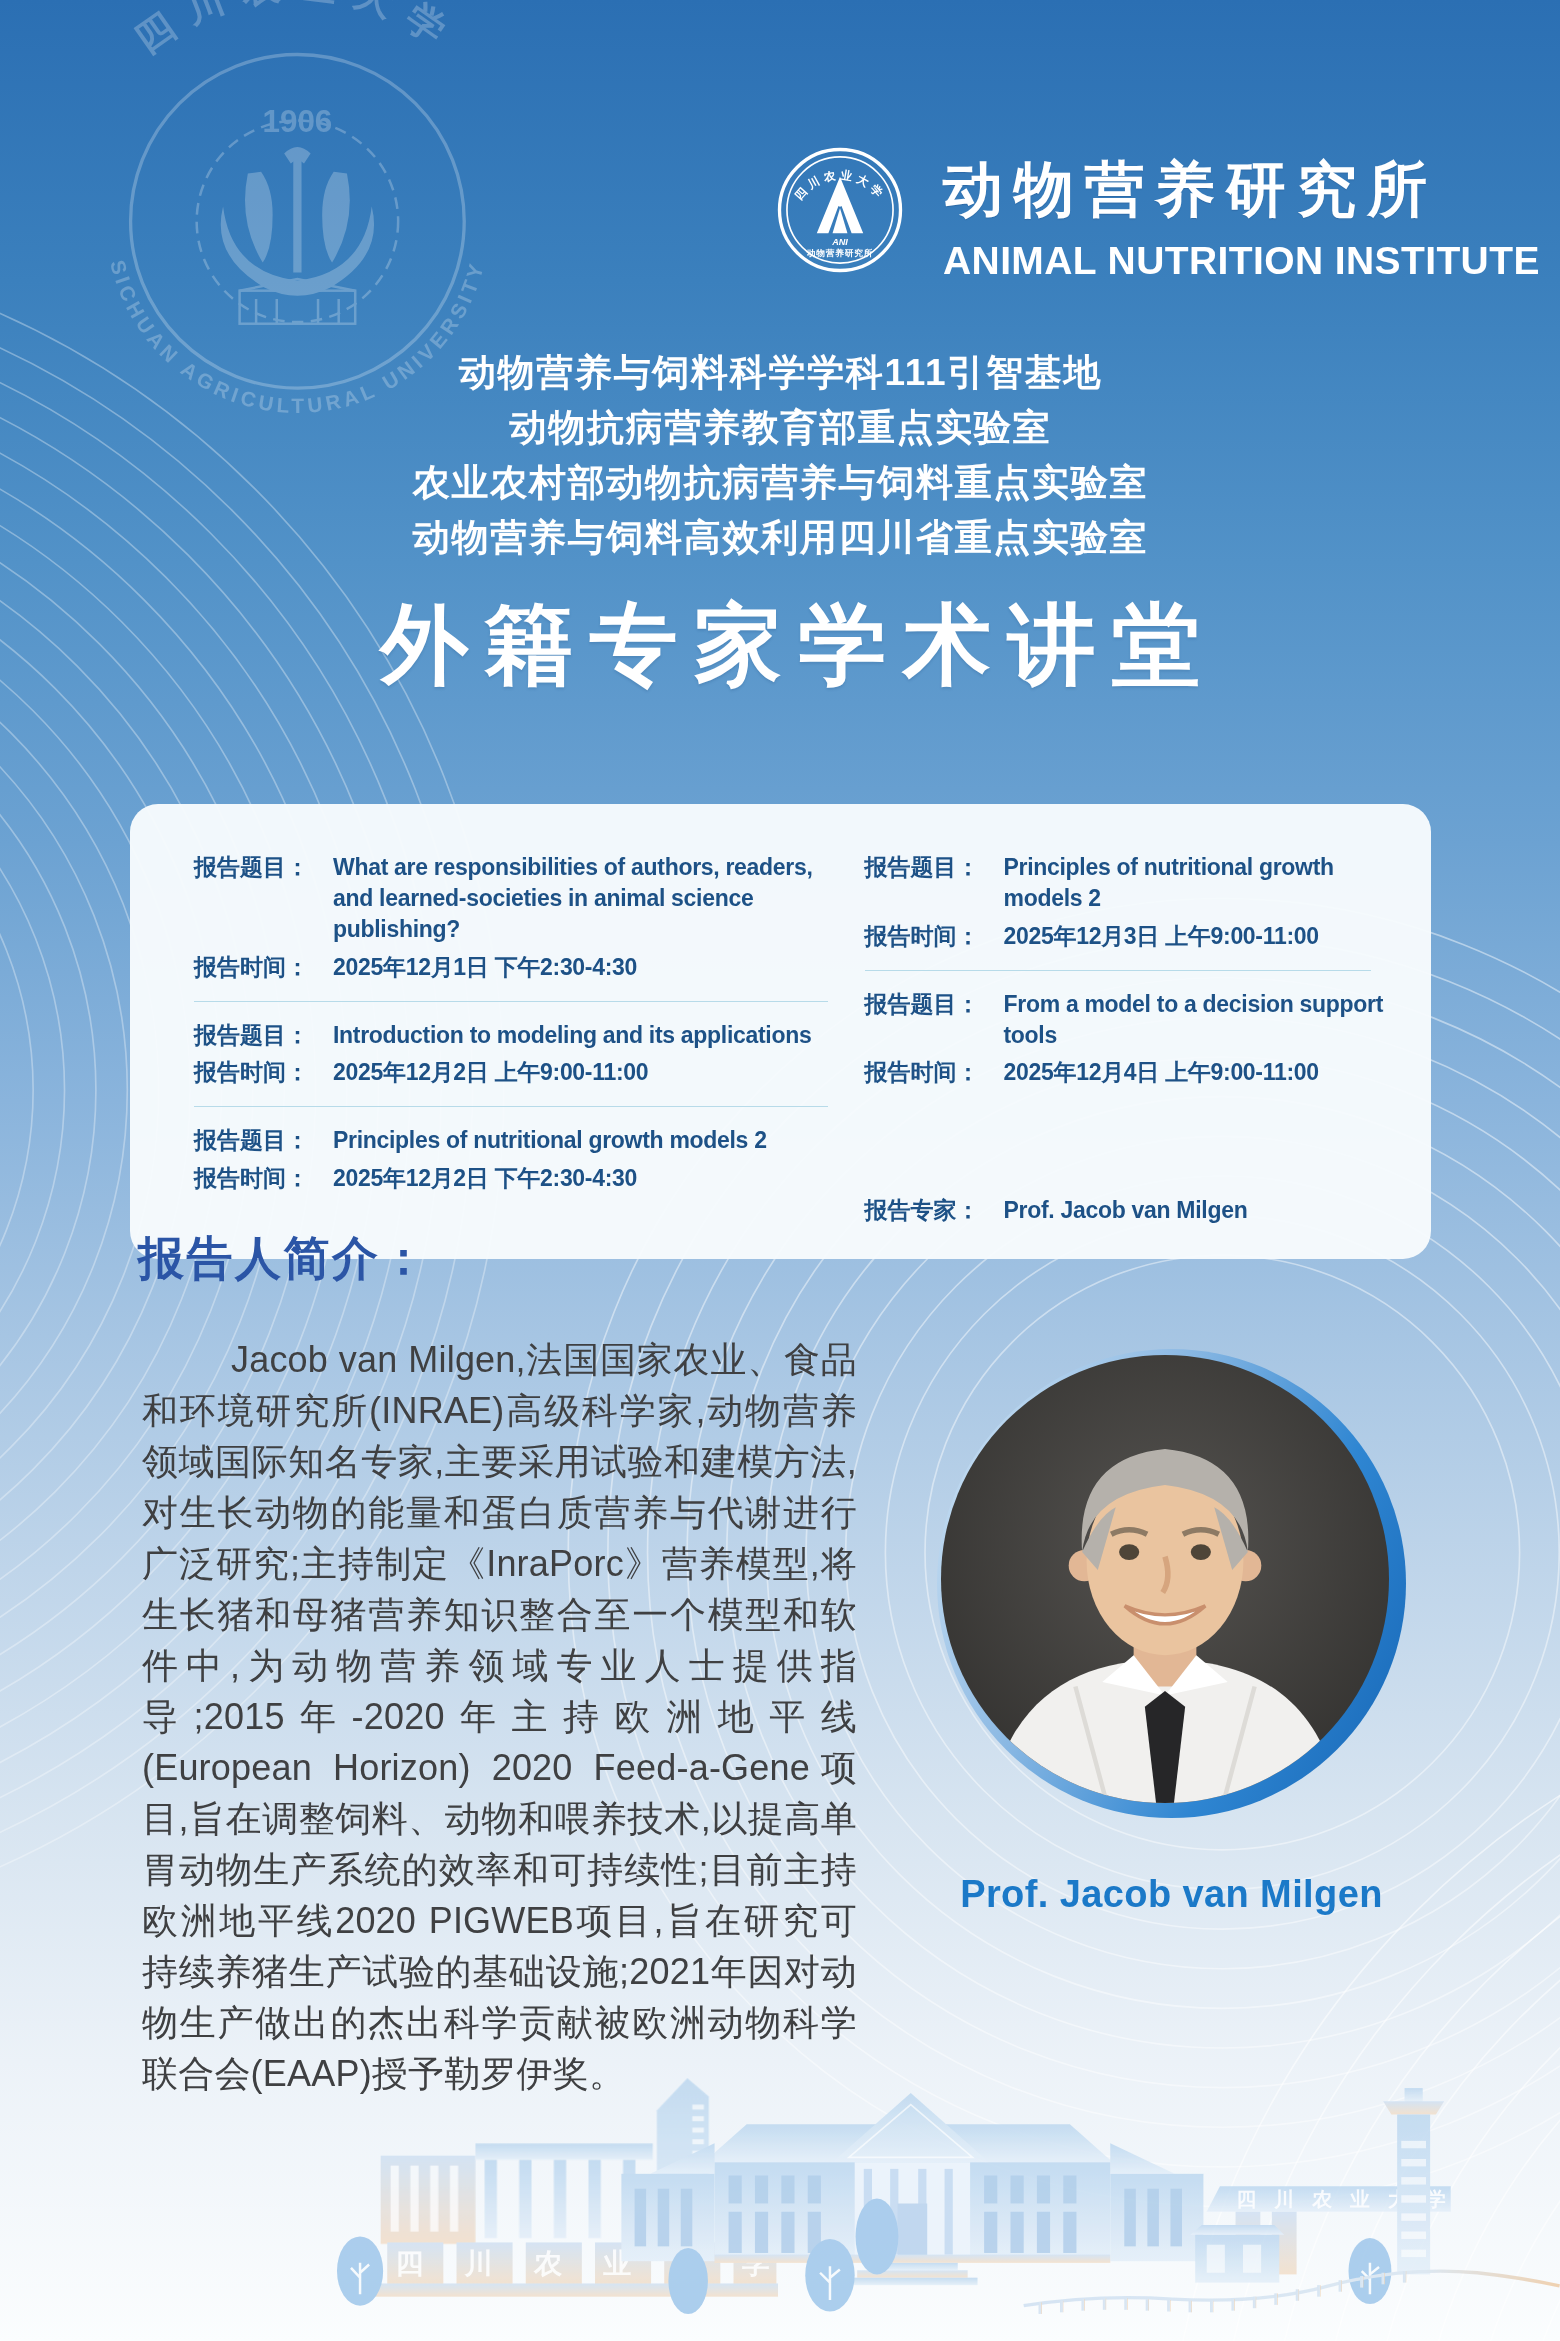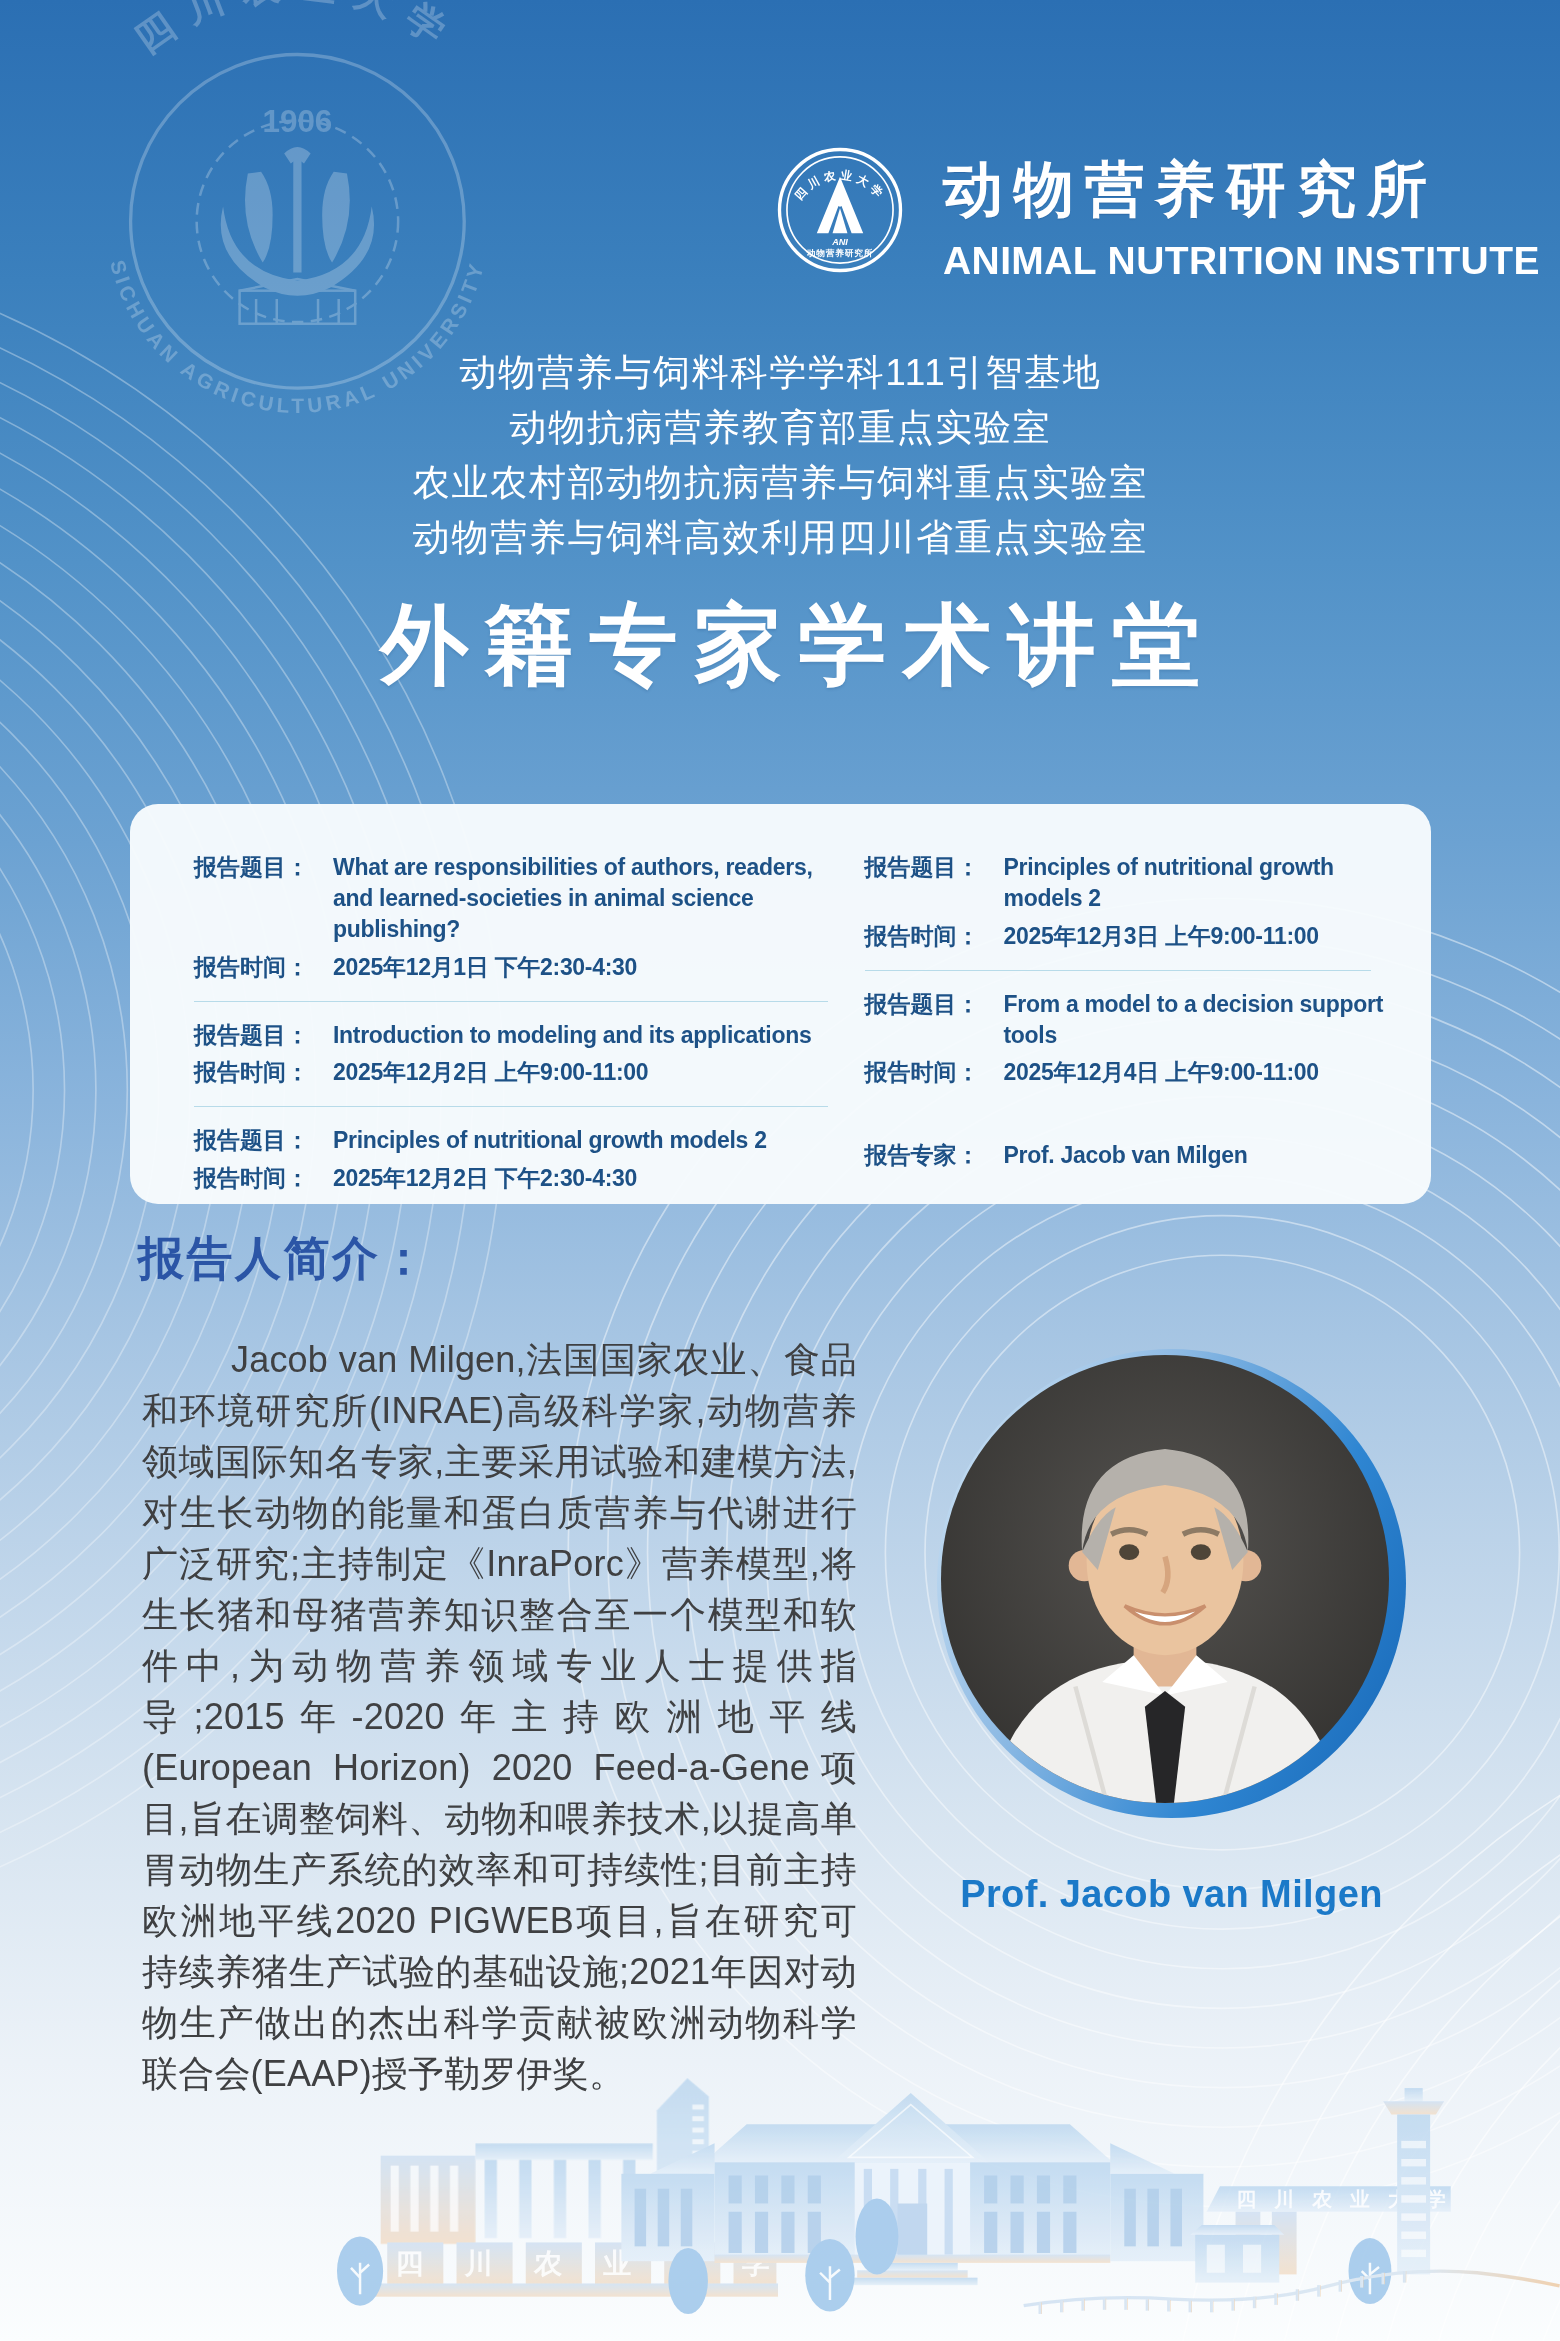--- a/index.html
+++ b/index.html
@@ -23,32 +23,32 @@
   .inst-title-cn{
     font-size:60px;font-weight:700;letter-spacing:10.7px;white-space:nowrap;
     text-shadow:0 0.8px 0.8px rgba(20,60,110,.25);
   }
   .inst-title-en{
     margin-top:8.3px;font-size:39px;font-weight:700;letter-spacing:0.4px;white-space:nowrap;
   }
 
   
   .labs{position:absolute;left:0;top:345px;width:100%;text-align:center;color:#fff;}
-  .labs div{font-size:37px;font-weight:400;line-height:55px;letter-spacing:1.7px;}
+  .labs div{font-size:37px;font-weight:700;line-height:55px;letter-spacing:1.7px;}
 
   
   .main-title{
     position:absolute;left:0;top:568px;width:100%;margin:18px;text-align:center;
     color:#fff;font-size:88px;font-weight:800;letter-spacing:16.5px;
     text-shadow:0 1.7px 2.5px rgba(30,70,120,.18);
   }
 
   
   .card{
-    position:absolute;left:130px;top:804px;width:1301px;height:400px;
+    position:absolute;left:130px;top:804px;width:1301px;height:455px;
     background:rgba(247,251,253,.97);border-radius:28px;
     box-sizing:border-box;padding:48px 40px 33px 64px;
     display:flex;gap:16.5px;
   }
   .card .col{display:flex;flex-direction:column;}
   .col-left{width:654px;flex:0 0 654px;}
   .col-right{flex:1;}
   .entry .row{display:flex;align-items:flex-start;}
   .entry .row + .row{margin-top:6.6px;}
   .lbl{

